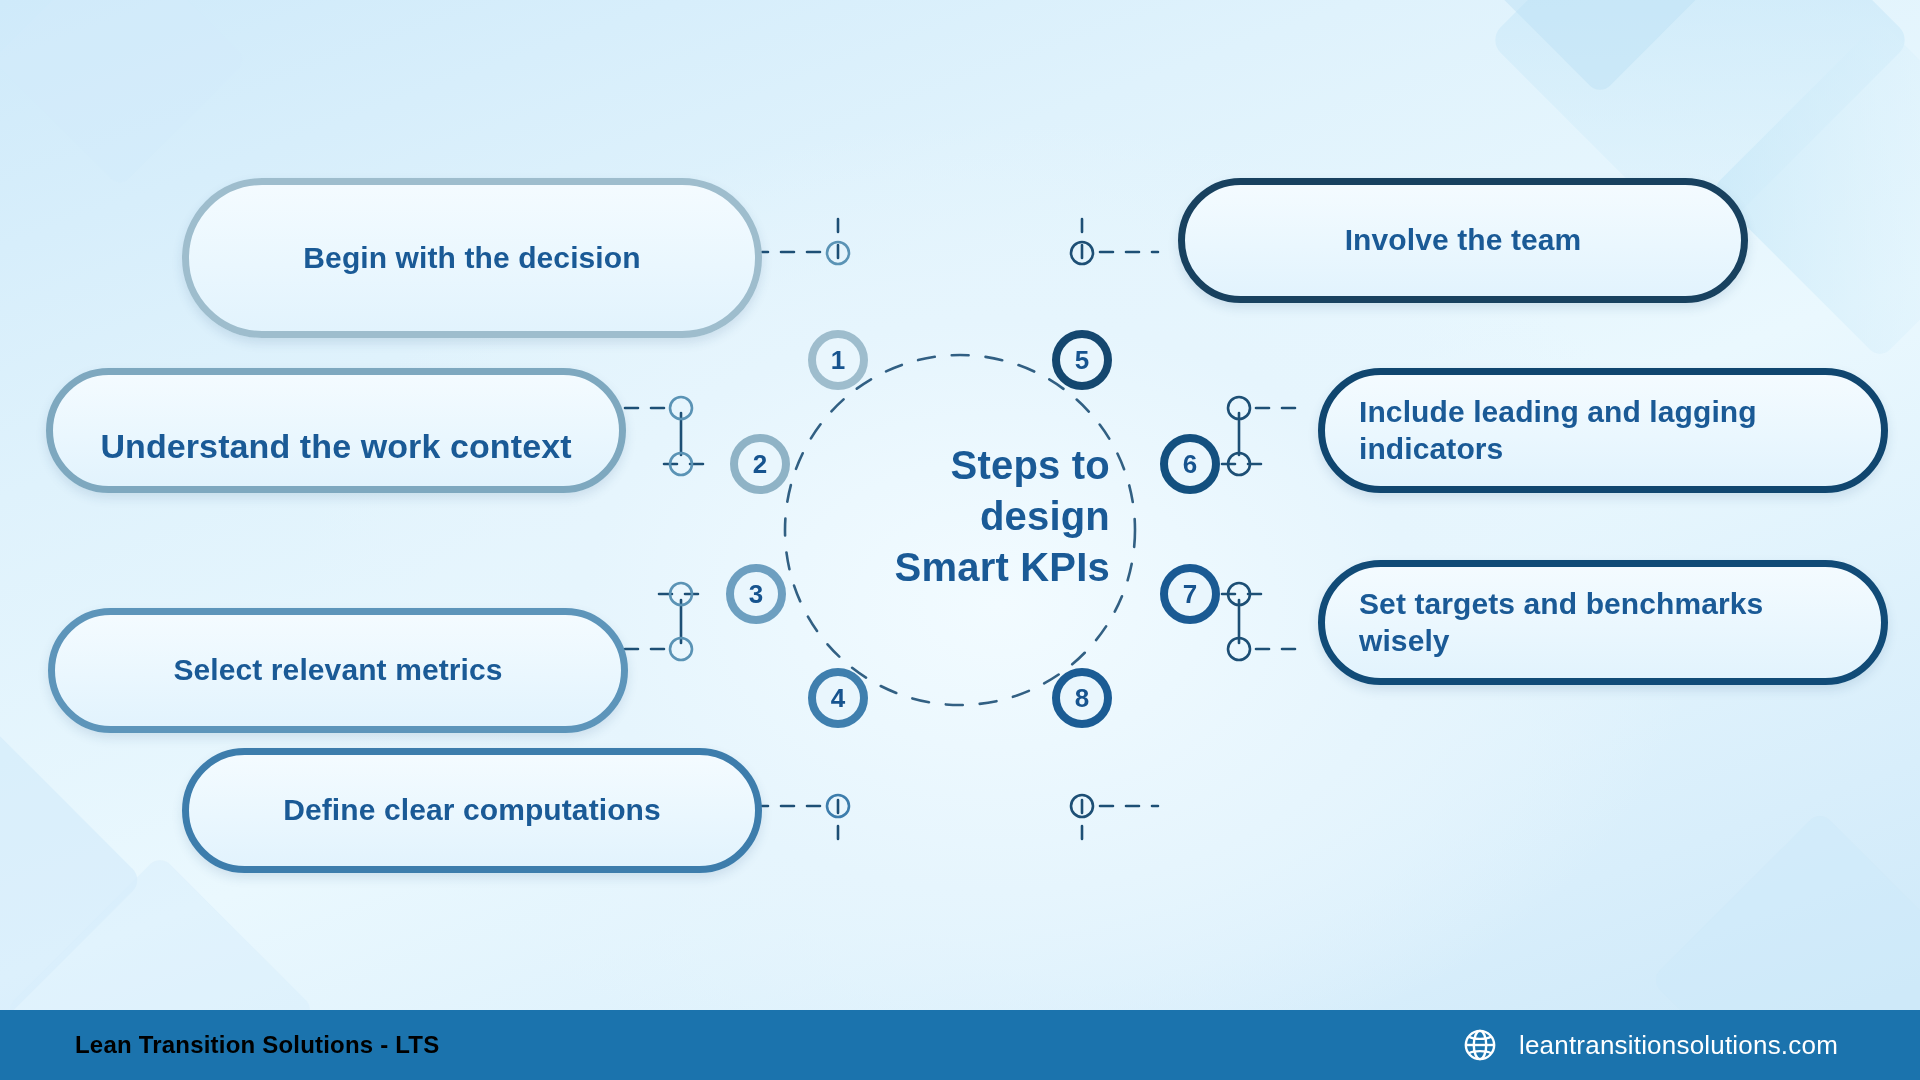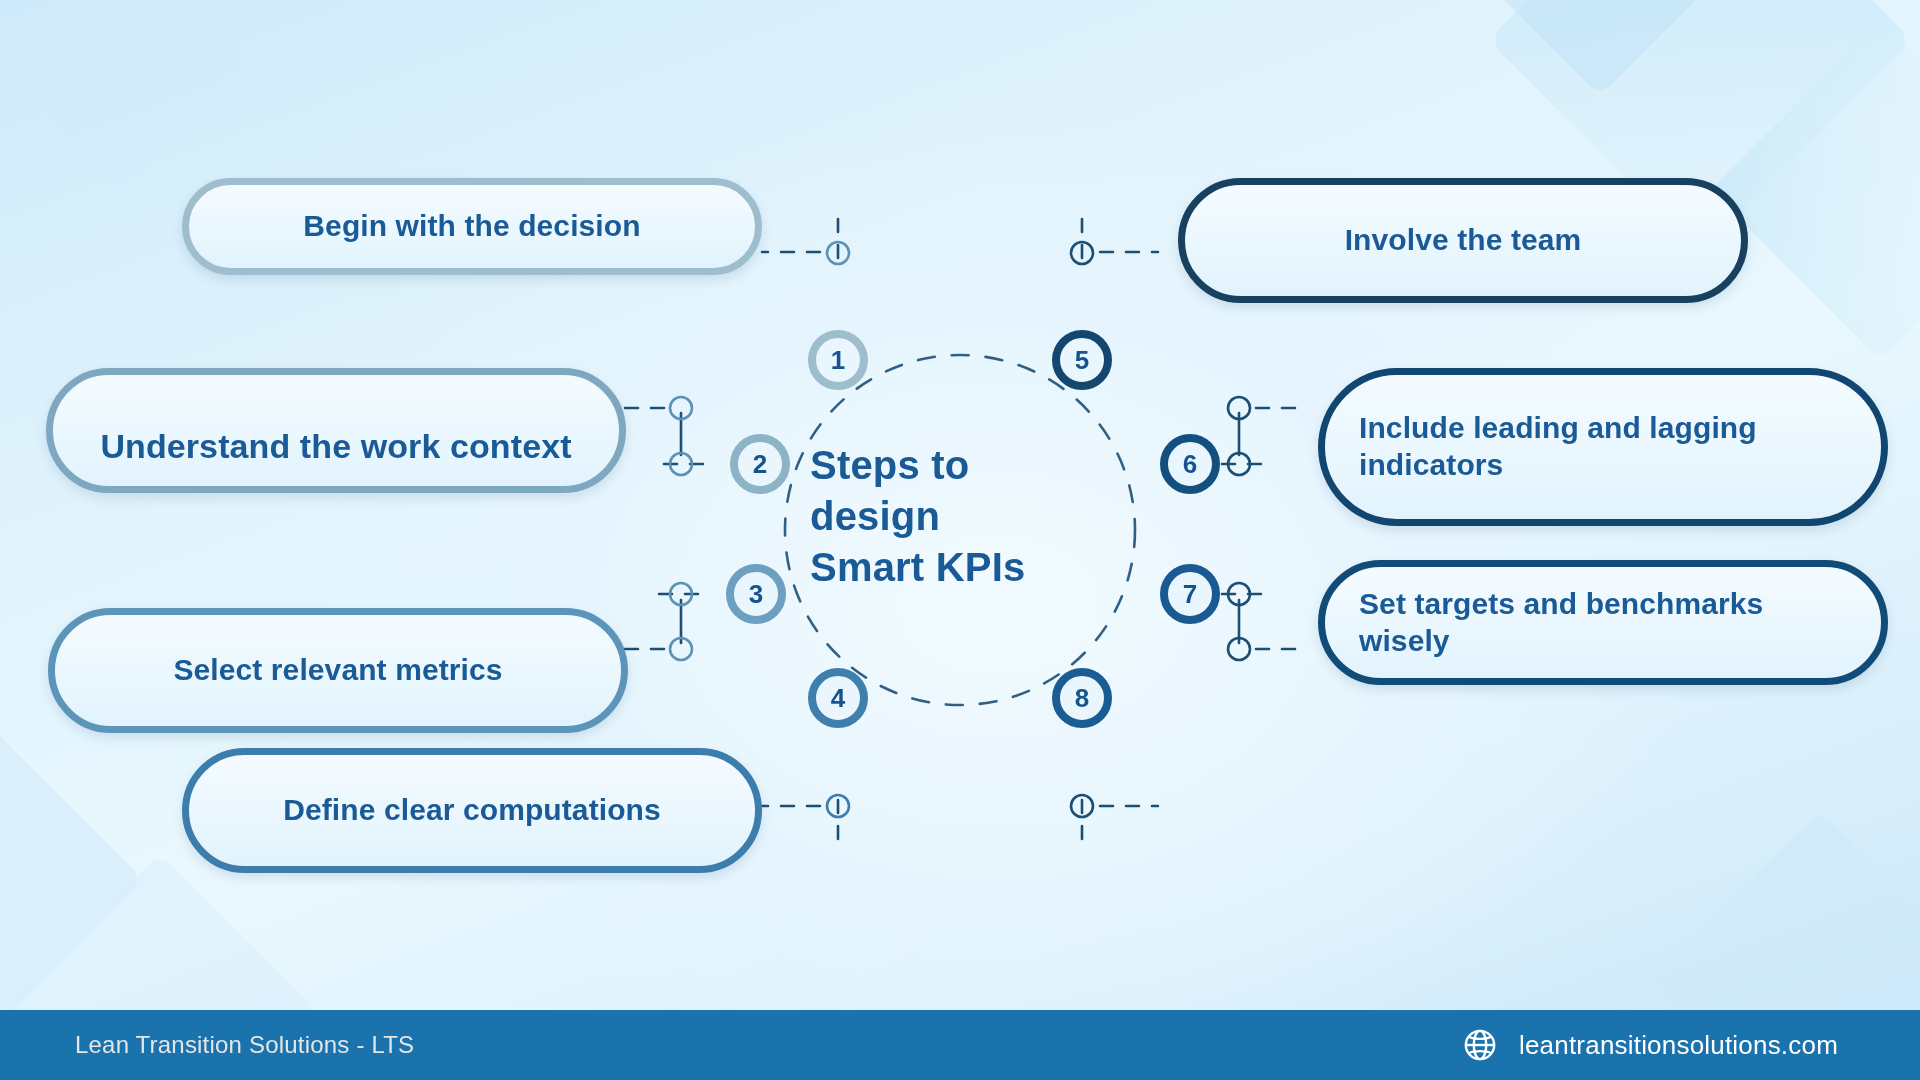--- a/index.html
+++ b/index.html
@@ -47,39 +47,39 @@
     border-radius:50%;
     background:#e9f6fd;
     display:flex; align-items:center; justify-content:center;
     font-weight:bold;
     color:#17548f;
   }
 
   
   #center-title {
     position:absolute;
-    text-align:left;
+    text-align:right;
     font-weight:bold;
     color:#1a5a96;
     font-size:40px;
     line-height:1.28;
     letter-spacing:.2px;
     white-space:pre-line;
   }
 
   
   #footer {
     position:absolute; left:0; bottom:0;
     width:1920px; height:70px;
     background:#1b73ad;
     display:flex; align-items:center;
   }
   #footer-brand {
     position:absolute; left:75px;
-    color:#e5e5e5; font-size:24px; font-weight:normal;
+    color:#000000; font-size:24px; font-weight:bold;
     letter-spacing:.2px;
   }
   #footer-right {
     position:absolute; right:82px;
     display:flex; align-items:center; gap:22px;
   }
   #footer-url { color:#ffffff; font-size:26px; letter-spacing:.2px; }
   #globe-icon { width:34px; height:34px; display:block; }
 </style>
 </head>
@@ -169,21 +169,21 @@
     <circle cx="1239" cy="464" r="11" fill="none" stroke="#1d4f75" stroke-width="2.6"></circle>
     <circle cx="1239" cy="594" r="11" fill="none" stroke="#1d4f75" stroke-width="2.6"></circle>
     <circle cx="1239" cy="649" r="11" fill="none" stroke="#1d4f75" stroke-width="2.6"></circle>
     <circle cx="1082" cy="806" r="11" fill="none" stroke="#1d4f75" stroke-width="2.6"></circle>
   </svg>
 
   <div id="center-title" style="left:810px; top:440px; width:300px;">Steps to
 design
 Smart KPIs</div>
 
-  <div class="pill center" style="left:182px; top:178px; width:580px; height:97px;
+  <div class="pill center" style="left:182px; top:178px; width:580px; height:160px;
               border:7px solid #9ebdcd;">
     <span class="pill-label" style="width:100%; font-size:30px;">Begin with the decision</span>
   </div>
   <div class="node" style="left:808px; top:330px; width:60px; height:60px;
               border:8px solid #9ebdcd; font-size:26px;">
     <span>1</span>
   </div>
 
   <div class="pill center" style="left:46px; top:368px; width:580px; height:125px;
               border:7px solid #7ea8bf;">
@@ -214,21 +214,21 @@
 
   <div class="pill center" style="left:1178px; top:178px; width:570px; height:125px;
               border:7px solid #18415f;">
     <span class="pill-label" style="width:100%; font-size:30px;">Involve the team</span>
   </div>
   <div class="node" style="left:1052px; top:330px; width:60px; height:60px;
               border:8px solid #14476f; font-size:26px;">
     <span>5</span>
   </div>
 
-  <div class="pill lead" style="left:1318px; top:368px; width:570px; height:158px;
+  <div class="pill lead" style="left:1318px; top:368px; width:570px; height:125px;
               border:7px solid #10466f; padding-left:34px; padding-right:24px;">
     <span class="pill-label" style="font-size:30px;">Include leading and lagging indicators</span>
   </div>
   <div class="node" style="left:1160px; top:434px; width:60px; height:60px;
               border:8px solid #13507f; font-size:26px;">
     <span>6</span>
   </div>
 
   <div class="pill lead" style="left:1318px; top:560px; width:570px; height:125px;
               border:7px solid #114b77; padding-left:34px; padding-right:24px;">

